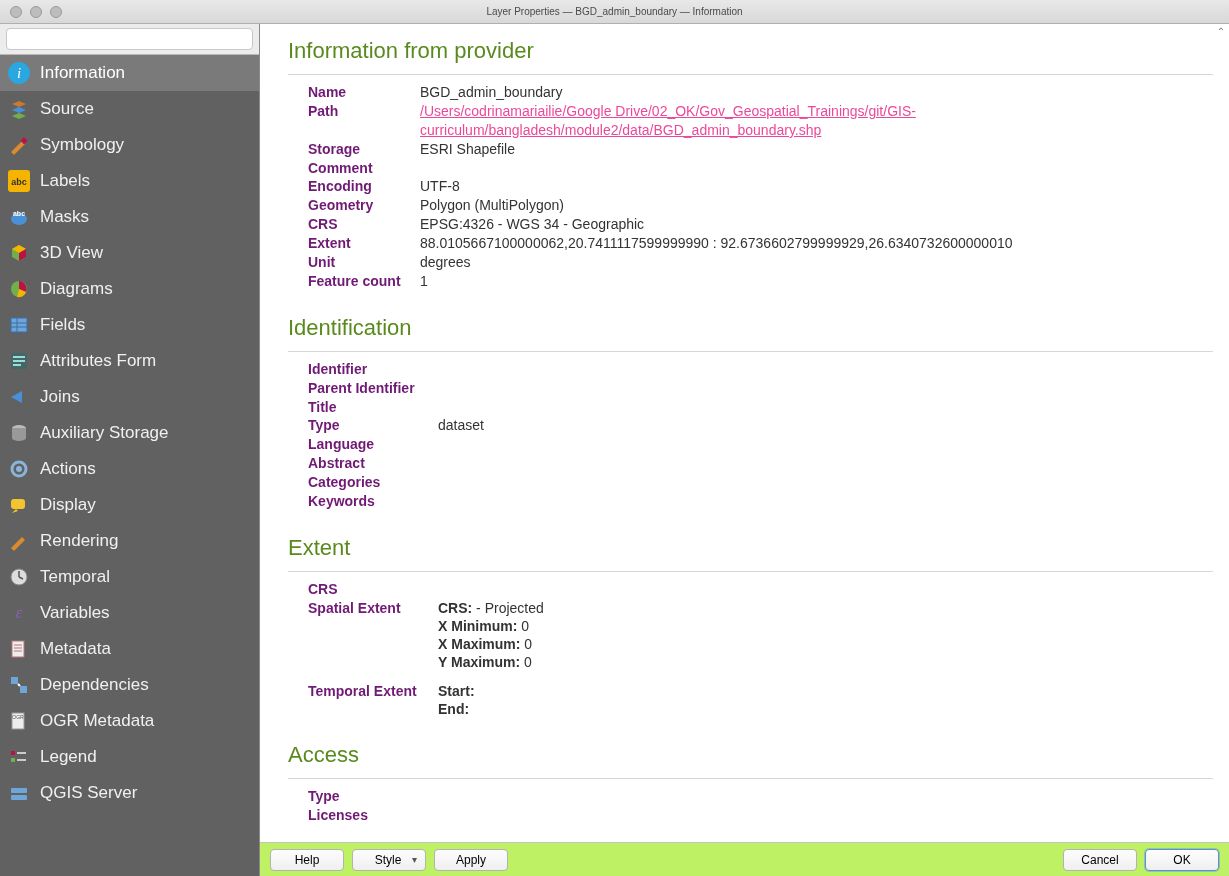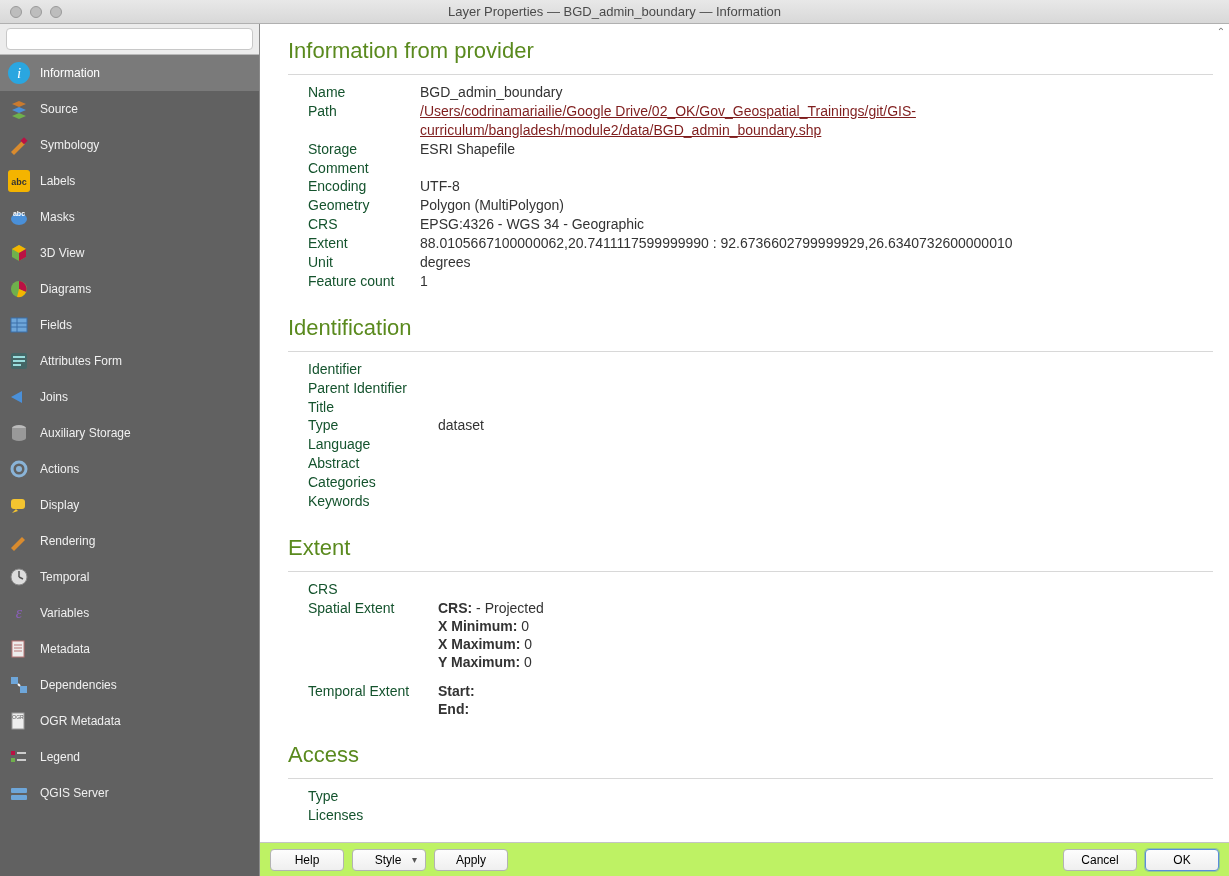--- a/index.html
+++ b/index.html
@@ -13,21 +13,21 @@
   display: flex;
   flex-direction: column;
 }
 .titlebar {
   height: 24px;
   background: linear-gradient(#e8e8e8, #d8d8d8);
   border-bottom: 1px solid #b0b0b0;
   display: flex;
   align-items: center;
   position: relative;
-  font-size: 13px;
+  font-size: 10px;
 }
 .traffic-lights {
   display: flex;
   gap: 8px;
   padding-left: 10px;
 }
 .tl { width: 12px; height: 12px; border-radius: 50%; background: #bdbdbd; border: 0.5px solid #9a9a9a; }
 .titlebar .title { position: absolute; left: 0; right: 0; text-align: center; color: #4a4a4a; }
 .main {
   flex: 1;
@@ -76,21 +76,21 @@
   color: #fff;
 }
 .nav-icon {
   width: 22px;
   height: 22px;
   display: inline-flex;
   align-items: center;
   justify-content: center;
   flex-shrink: 0;
 }
-.nav-item .label { font-size: 12px; }
+.nav-item .label { font-size: 17px; }
 .content-wrap {
   flex: 1;
   display: flex;
   flex-direction: column;
   min-width: 0;
 }
 .content-scroll {
   flex: 1;
   overflow-y: auto;
   background: #fff;
@@ -114,26 +114,26 @@
   margin: 4px 0 8px 0;
 }
 .kv-table {
   margin-left: 20px;
   font-size: 14px;
 }
 .kv-row { display: flex; line-height: 1.35; }
 .kv-key {
   width: 112px;
   flex-shrink: 0;
-  font-weight: 400;
-  color: #14532d;
+  font-weight: 700;
+  color: #701a75;
 }
 .kv-key.wide { width: 130px; }
 .kv-val { flex: 1; word-break: break-word; }
-.kv-val a { color: #7f1d1d; text-decoration: underline; }
+.kv-val a { color: #ec4899; text-decoration: underline; }
 .subkv { line-height: 1.3; }
 .subkv .sk { font-weight: 700; }
 .footer {
   height: 34px;
   background: #bef264;
   border-top: 1px solid #c4c4c4;
   display: flex;
   align-items: center;
   padding: 0 10px;
   gap: 8px;

